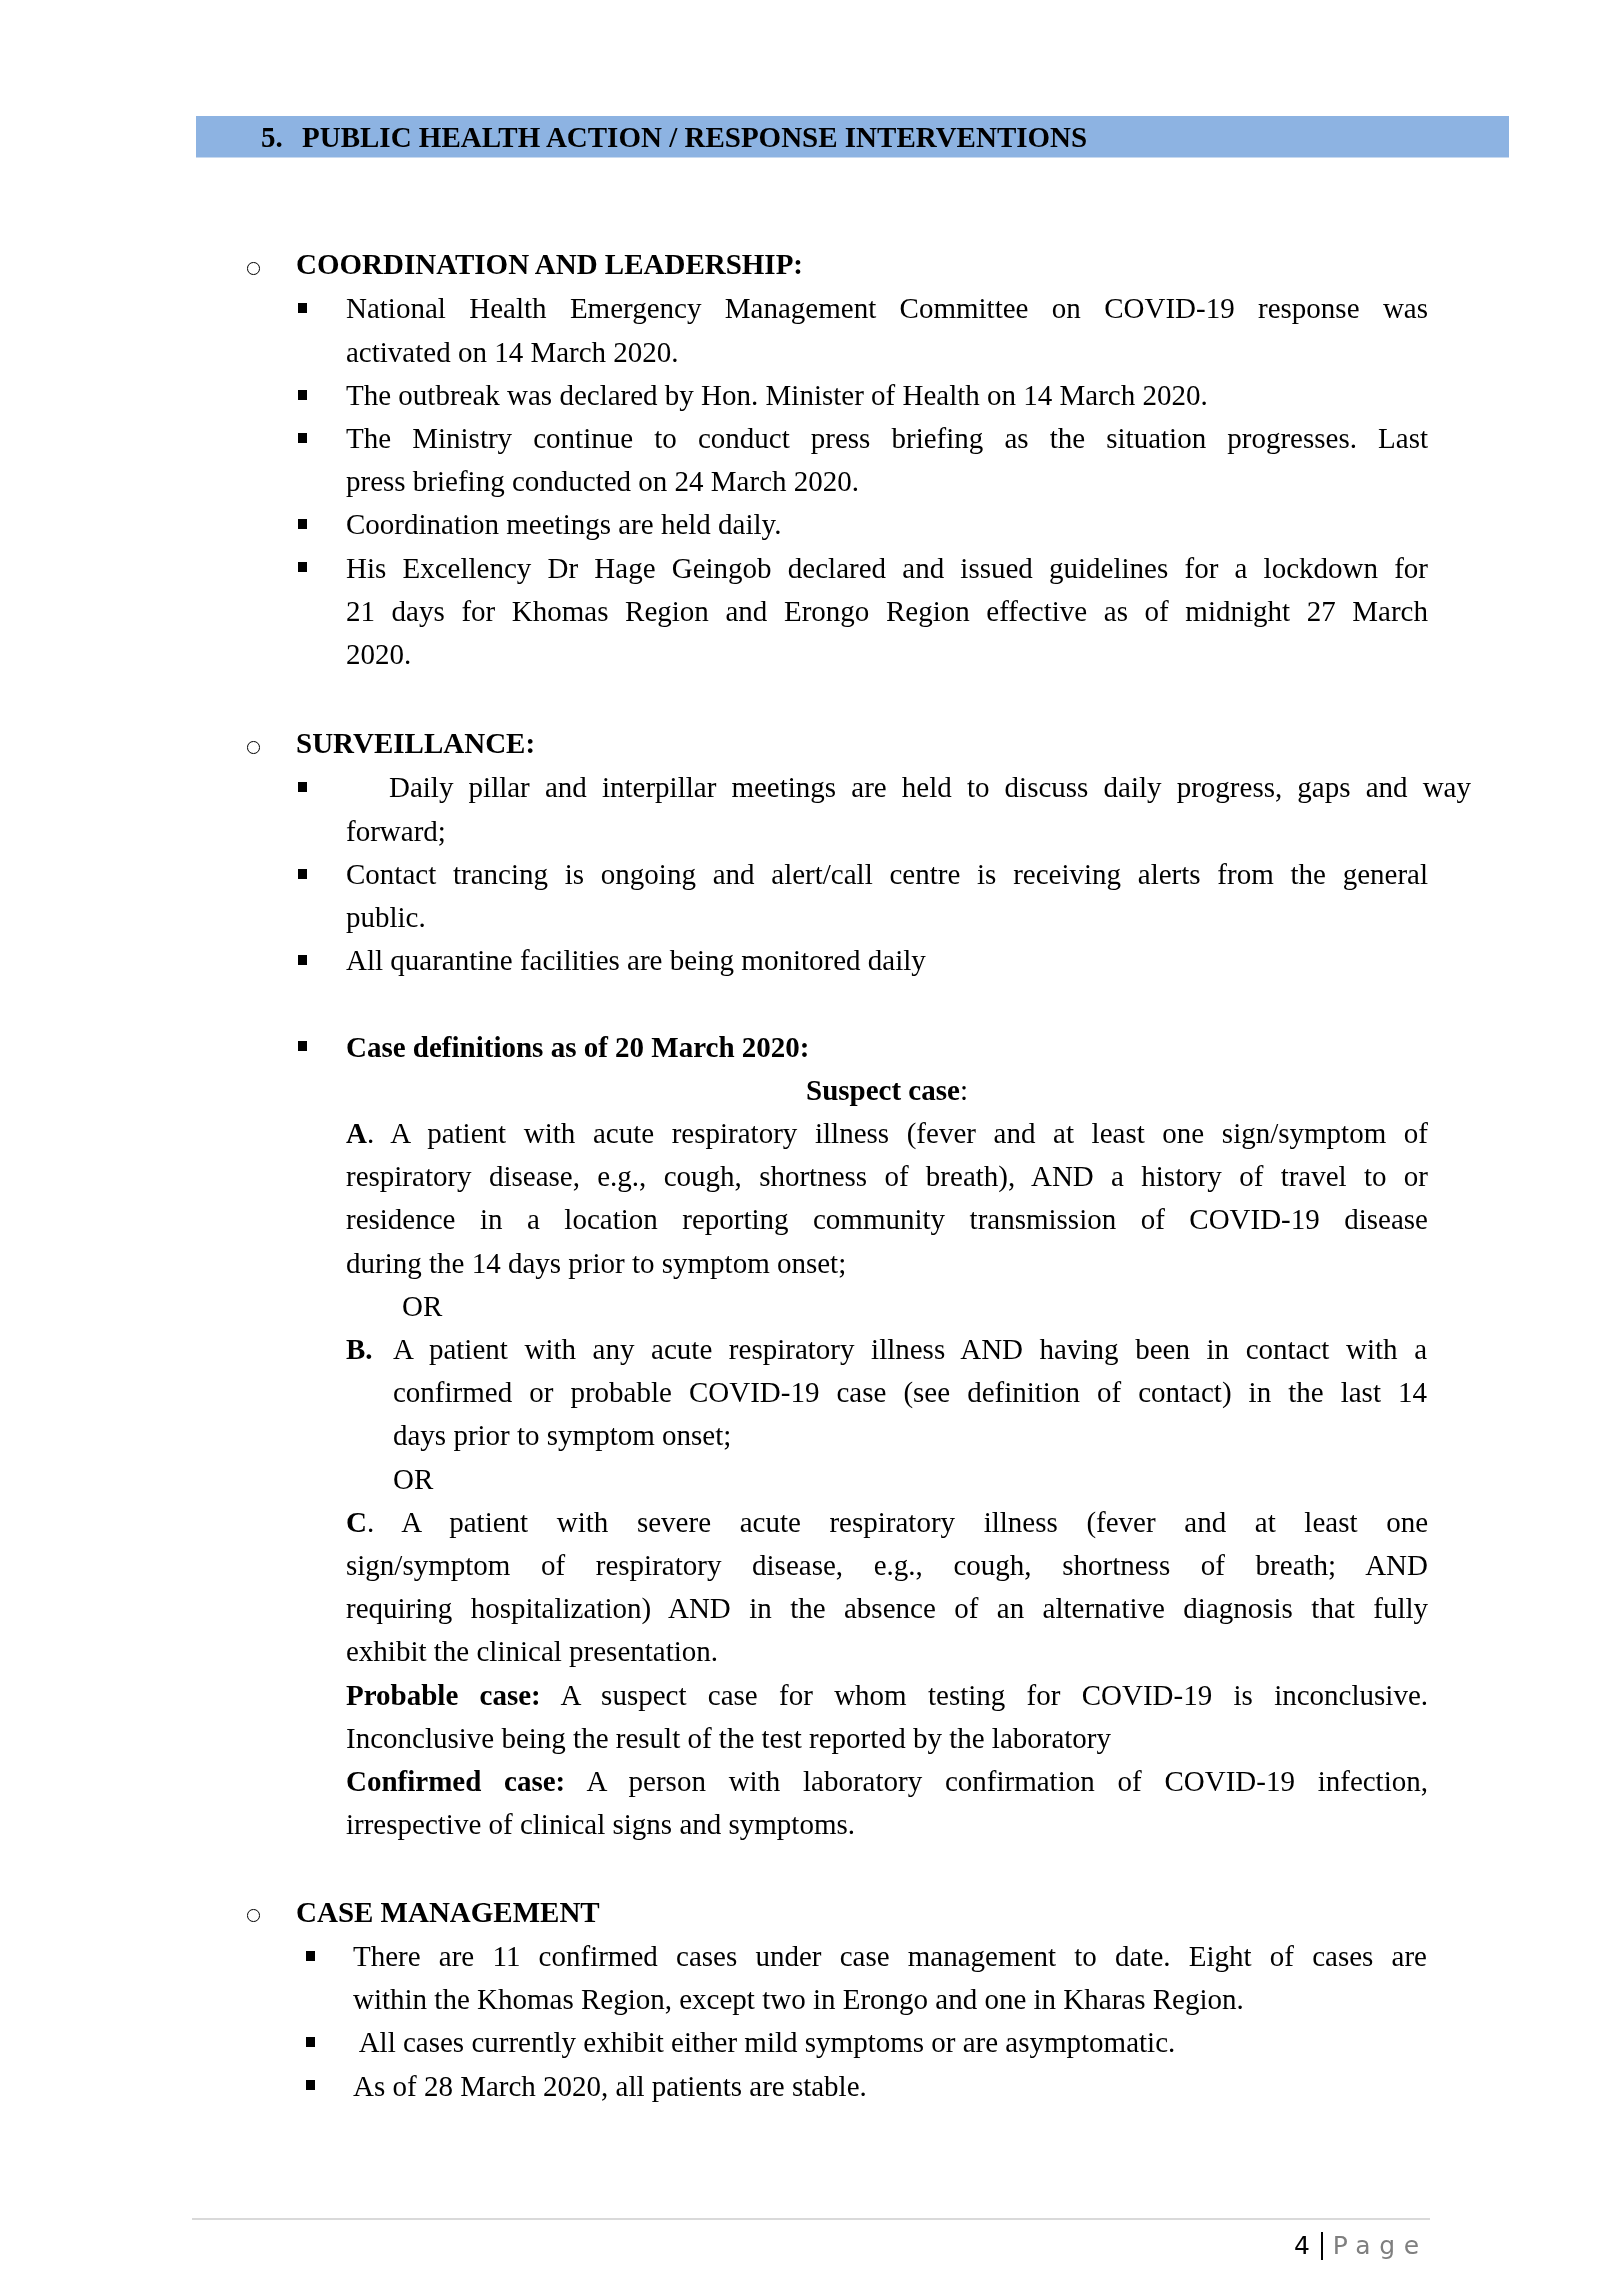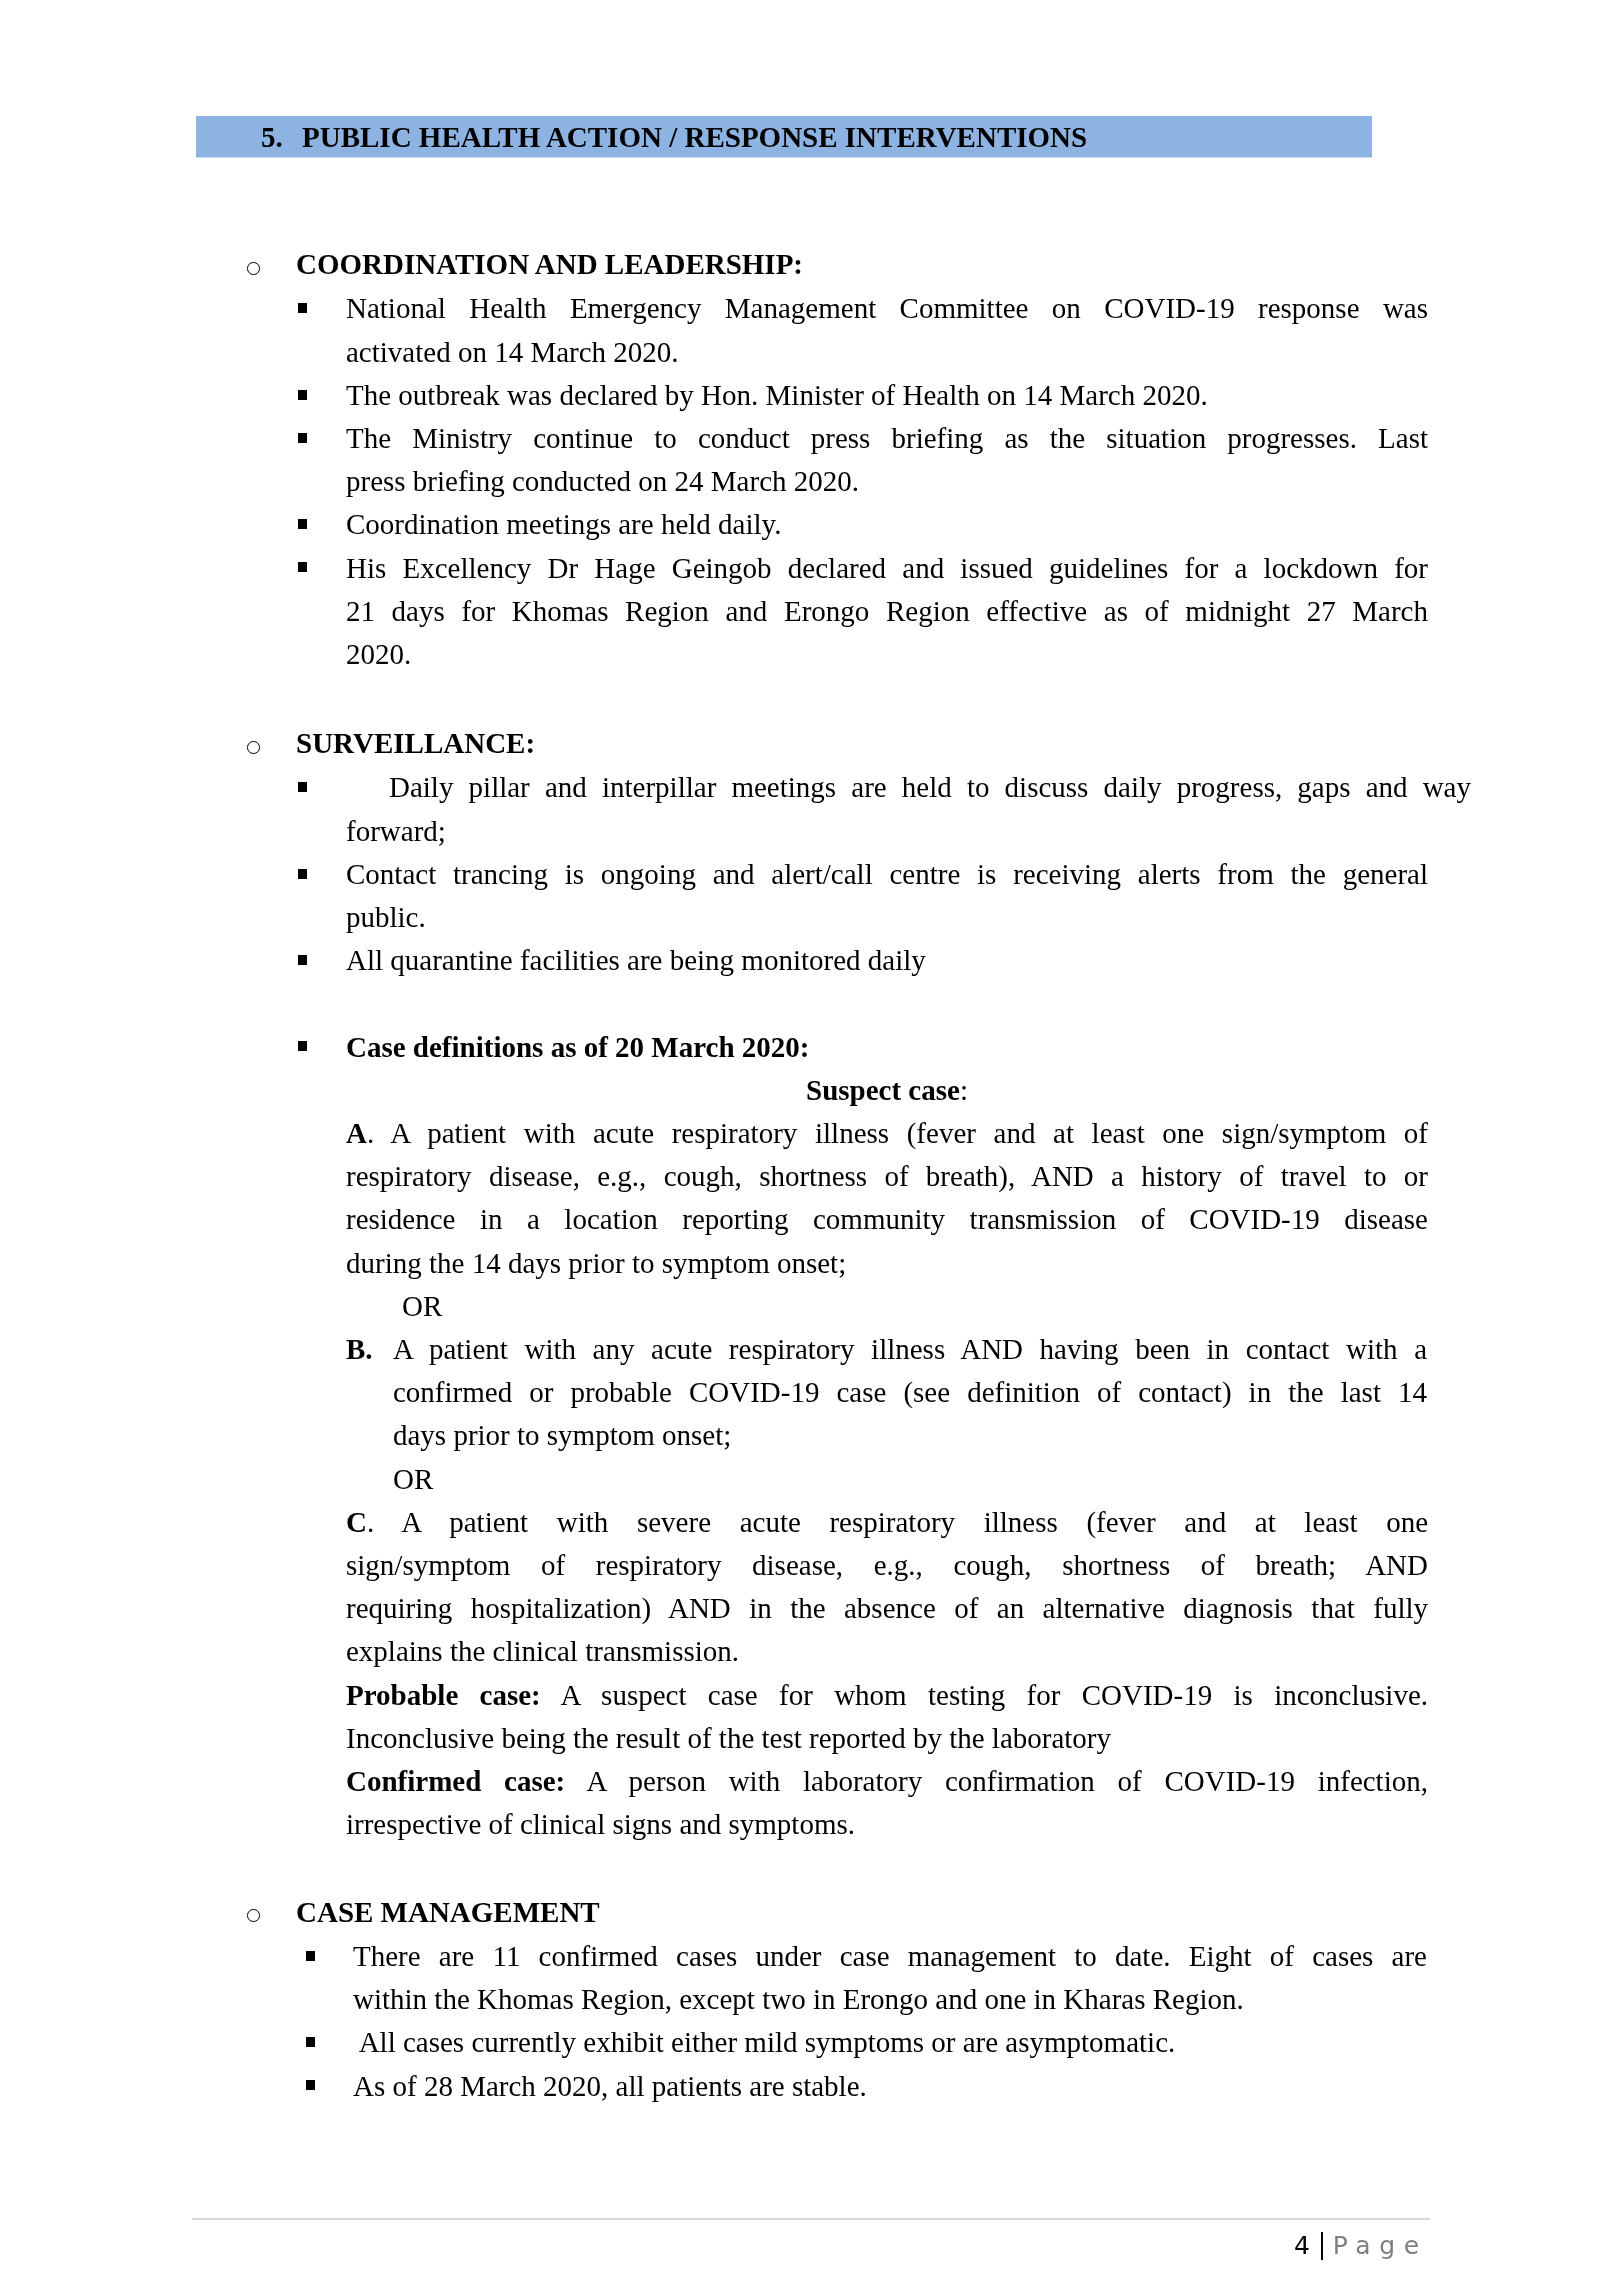--- a/index.html
+++ b/index.html
@@ -17,21 +17,21 @@
   }
   .page {
     position: absolute;
     left: 0; top: 0;
     width: 1623px; height: 2295px;
   }
   .section-bar {
     position: absolute;
     left: 196px;
     top: 116px;
-    width: 1176px;
+    width: 1313px;
     height: 42px;
     background: #8db3e2;
     border-bottom: 1.6px solid #c7d9ef;
     box-sizing: border-box;
   }
   .section-title {
     position: absolute;
     left: 65px;
     top: 1.6px;
     font-size: 29px;
@@ -193,21 +193,21 @@
       <div class="line b" style="left:346px;top:1328px;">B.</div>
       <div class="line justify" style="left:393px;width:1034px;top:1328px;">A patient with any acute respiratory illness AND having been in contact with a</div>
       <div class="line justify" style="left:393px;width:1034px;top:1371px;">confirmed or probable COVID-19 case (see definition of contact) in the last 14</div>
       <div class="line" style="left:393px;top:1414px;">days prior to symptom onset;</div>
 
       <div class="line" style="left:393px;top:1458px;">OR</div>
 
       <div class="line body-text justify" style="top:1501px;"><span class="b">C</span><span>. A patient with severe acute respiratory illness (fever and at least one</span></div>
       <div class="line body-text justify" style="top:1544px;">sign/symptom of respiratory disease, e.g., cough, shortness of breath; AND</div>
       <div class="line body-text justify" style="top:1587px;">requiring hospitalization) AND in the absence of an alternative diagnosis that fully</div>
-      <div class="line body-text" style="top:1630px;">explains the clinical transmission.</div>
+      <div class="line body-text" style="top:1630px;">exhibit the clinical presentation.</div>
 
       <div class="line body-text justify" style="top:1674px;"><span class="b">Probable case:</span><span> A suspect case for whom testing for COVID-19 is inconclusive.</span></div>
       <div class="line body-text" style="top:1717px;">Inconclusive being the result of the test reported by the laboratory</div>
 
       <div class="line body-text justify" style="top:1760px;"><span class="b">Confirmed case:</span><span> A person with laboratory confirmation of COVID-19 infection,</span></div>
       <div class="line body-text" style="top:1803px;">irrespective of clinical signs and symptoms.</div>
     </div>
 
     <div>
       <span class="circle-bullet" style="top:1909px;"></span>

